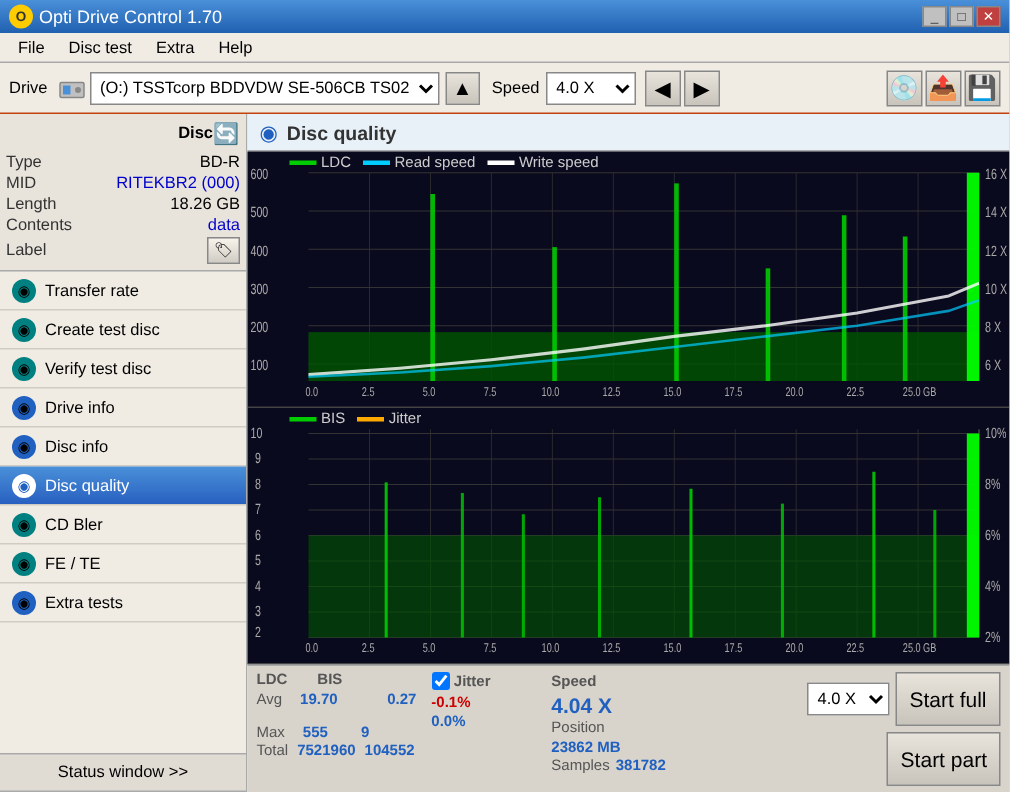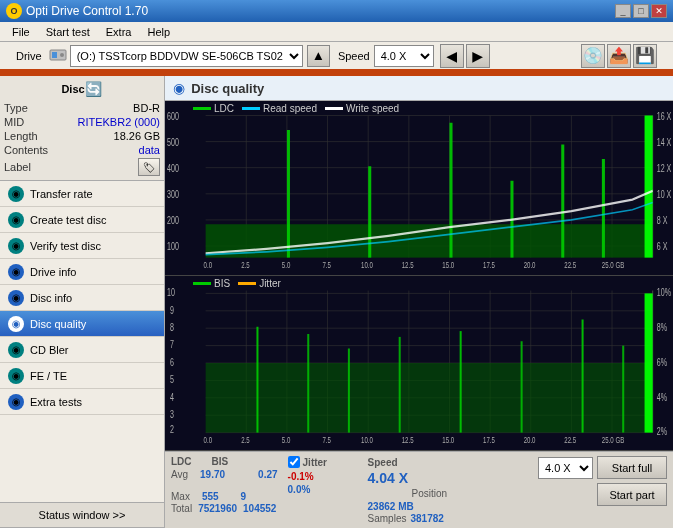--- a/index.html
+++ b/index.html
@@ -54,22 +54,22 @@
     .menu-item {
       padding: 1px 8px;
       cursor: pointer;
       font-size: 11px;
     }
     .toolbar {
       background: #f0ece4;
       height: 34px;
       display: flex;
       align-items: center;
-      border-bottom: 7px solid #c2410c;
-      padding: 2px 16px;
+      border-bottom: 1px solid #c2410c;
+      padding: 2px 6px;
       gap: 4px;
     }
     .drive-label { font-size: 11px; margin-right: 2px; }
     .drive-select {
       height: 22px;
       font-size: 11px;
       border: 1px solid #888;
       background: white;
       padding: 0 2px;
       min-width: 200px;
@@ -110,21 +110,21 @@
       display: flex;
       flex-direction: column;
     }
     .disc-info-section {
       background: #e8e4dc;
       border-bottom: 1px solid #aaa;
       padding: 4px;
     }
     .disc-info-header {
       display: flex;
-      justify-content: center;
+      justify-content: flex-end;
       align-items: center;
       margin-bottom: 4px;
     }
     .disc-title { font-weight: bold; font-size: 11px; }
     .disc-icon {
       width: 18px; height: 18px;
       cursor: pointer;
       display: flex; align-items: center; justify-content: center;
       font-size: 14px;
     }
@@ -220,25 +220,25 @@
       align-items: center;
       gap: 3px;
       font-size: 10px;
     }
     .legend-text { color: #ccc; font-size: 10px; }
     .chart-svg {
       width: 100%;
       height: 100%;
     }
     .start-btn {
-      height: 23px;
+      height: 36px;
       border: 1px solid #888;
       background: linear-gradient(to bottom, #e8e4dc, #c8c4bc);
       cursor: pointer;
-      font-size: 11px;
+      font-size: 14px;
       padding: 0 8px;
       min-width: 70px;
     }
     .speed-select-small {
       height: 22px;
       font-size: 11px;
       border: 1px solid #888;
       background: white;
       padding: 0 2px;
       width: 55px;
@@ -254,28 +254,28 @@
   </div>
   <div class="title-buttons">
     <div class="title-btn">_</div>
     <div class="title-btn">□</div>
     <div class="title-btn close">✕</div>
   </div>
 </div>
 
 <div class="menu-bar">
   <span class="menu-item">File</span>
-  <span class="menu-item">Start test</span>
+  <span class="menu-item">Disc test</span>
   <span class="menu-item">Extra</span>
   <span class="menu-item">Help</span>
 </div>
 
 <div class="toolbar">
   <span class="drive-label">Drive</span>
-  <div style="display:flex;align-items:flex-start;gap:2px;">
+  <div style="display:flex;align-items:flex-end;gap:2px;">
     <div style="width:20px;height:20px;display:flex;align-items:center;justify-content:center;">
       <svg width="18" height="16" viewBox="0 0 18 16">
           <rect x="1" y="3" width="16" height="10" rx="1" fill="#c0c0c0" stroke="#888" stroke-width="1"></rect>
           <rect x="3" y="5" width="5" height="6" fill="#4a90d9"></rect>
           <circle cx="13" cy="8" r="2" fill="#888"></circle>
         </svg>
     </div>
     <select class="drive-select">
       <option>(O:)  TSSTcorp BDDVDW SE-506CB TS02</option>
     </select>
@@ -584,21 +584,21 @@
         </div>
 
         <div style="display:flex;flex-direction:column;min-width:80px;margin-left:4px;">
           <div style="margin-bottom:2px;">
             <span style="font-size:10px;color:#555;font-weight:bold;">Speed</span>
           </div>
           <div style="margin-bottom:1px;">
             <span style="font-size:14px;color:#2060c0;font-weight:bold;">4.04 X</span>
           </div>
           <div style="margin-bottom:1px;">
-            <span style="font-size:10px;color:#555;margin-left:44px;">Position</span>
+            <span style="font-size:10px;color:#555;">Position</span>
           </div>
           <div style="margin-bottom:1px;">
             <span style="font-size:10px;color:#2060c0;font-weight:bold;">23862 MB</span>
           </div>
           <div style="display:flex;gap:4px;align-items:center;">
             <span style="font-size:10px;color:#555;">Samples</span>
             <span style="font-size:10px;color:#2060c0;font-weight:bold;">381782</span>
           </div>
         </div>
 

